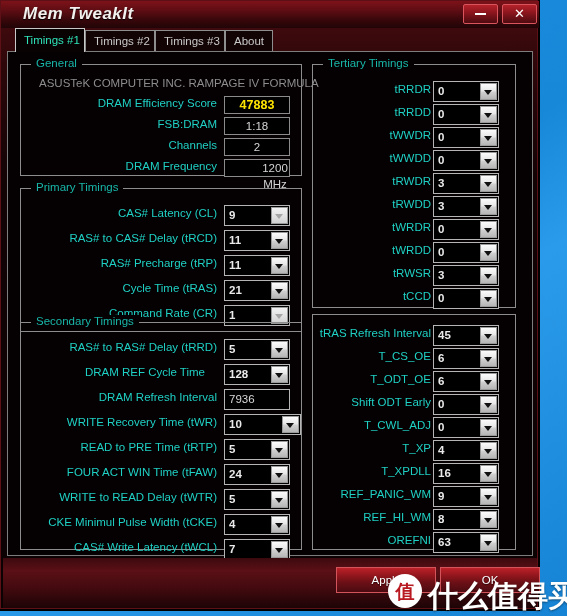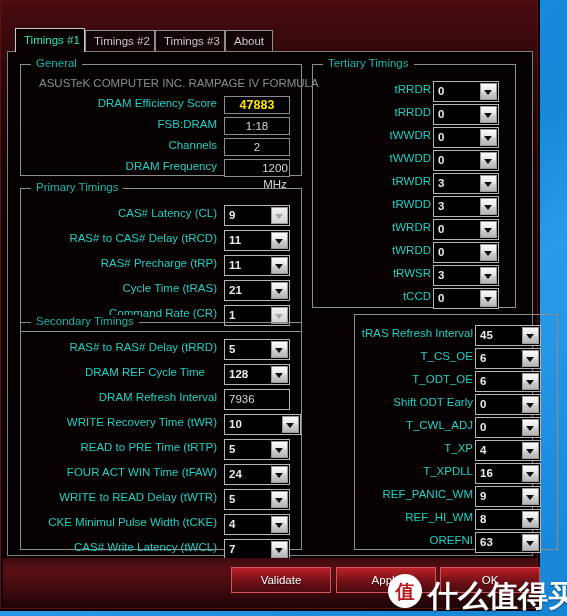--- a/index.html
+++ b/index.html
@@ -207,20 +207,27 @@
   }
 </style>
 </head>
 <body>
 
 <div id="desktop"></div>
 
 <div id="window">
   <div id="frame-outer">
 
+    <div id="titlebar">
+      <div id="title-text">Mem TweakIt</div>
+      <div class="win-btn" id="btn-min">
+        <span class="glyph"></span>
+      </div>
+      <div class="win-btn" id="btn-close">✕</div>
+    </div>
 
     <div id="tabstrip">
         <div class="tab active" style="left:8px;width:70px;">Timings #1</div>
         <div class="tab" style="left:78px;width:70px;">Timings #2</div>
         <div class="tab" style="left:148px;width:70px;">Timings #3</div>
         <div class="tab" style="left:218px;width:48px;">About</div>
       </div>
 
     <div id="client">
 
@@ -423,21 +430,21 @@
             <div class="lbl" style="right:84px;top:225px;">tCCD</div>
             <div class="combo" style="left:120px;top:223px;width:66px;">
               <span class="val">0</span>
               <div class="arrowbox">
                 <div class="arrow"></div>
               </div>
             </div>
           </div>
       </div>
 
-      <div class="group" id="grp-misc" style="left:304px;top:262px;width:204px;height:236px;margin-left:42px;">
+      <div class="group" id="grp-misc" style="left:304px;top:262px;width:204px;height:236px;">
         <div id="misc-rows">
             <div class="lbl" style="right:84px;top:12px;">tRAS Refresh Interval</div>
             <div class="combo" style="left:120px;top:10px;width:66px;">
               <span class="val">45</span>
               <div class="arrowbox">
                 <div class="arrow"></div>
               </div>
             </div>
             <div class="lbl" style="right:84px;top:35px;">T_CS_OE</div>
             <div class="combo" style="left:120px;top:33px;width:66px;">
@@ -501,21 +508,20 @@
               <div class="arrowbox">
                 <div class="arrow"></div>
               </div>
             </div>
           </div>
       </div>
 
     </div>
 
     <div id="bottombar">
-      <div class="action-btn" id="btn-validate">Validate</div>
       <div class="action-btn" id="btn-apply">Apply</div>
       <div class="action-btn" id="btn-ok">OK</div>
     </div>
 
   </div>
 </div>
 
 <div id="watermark">
   <div id="wm-circle">
     <span>值</span>

